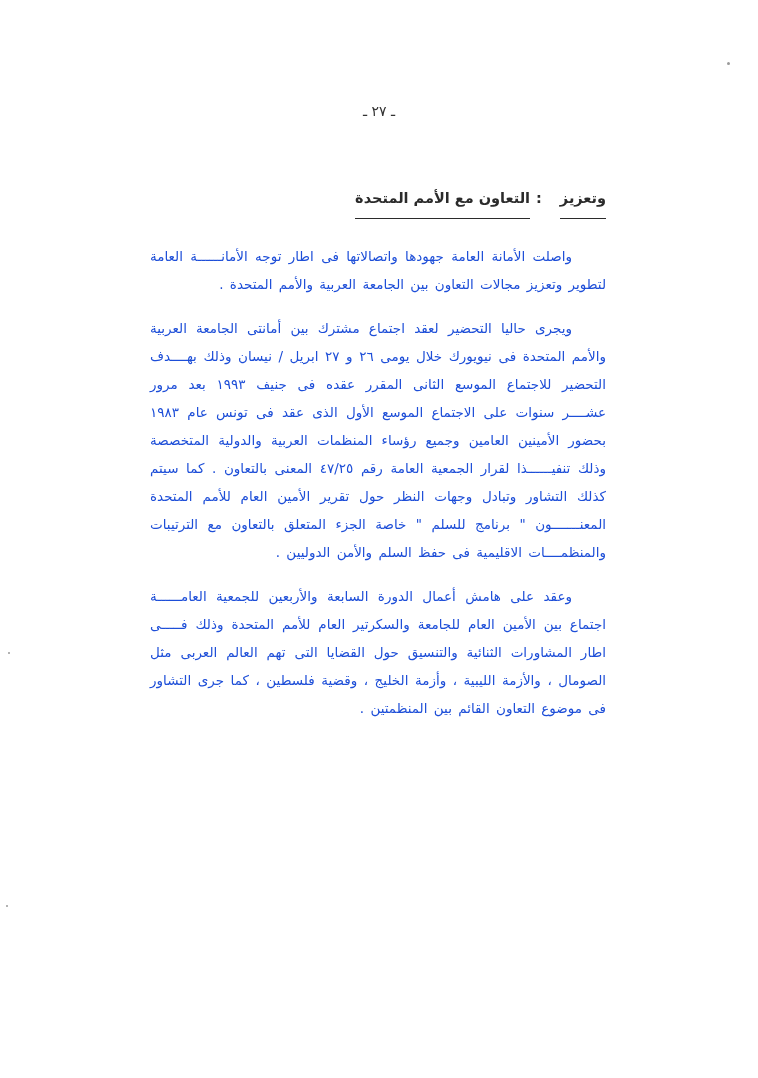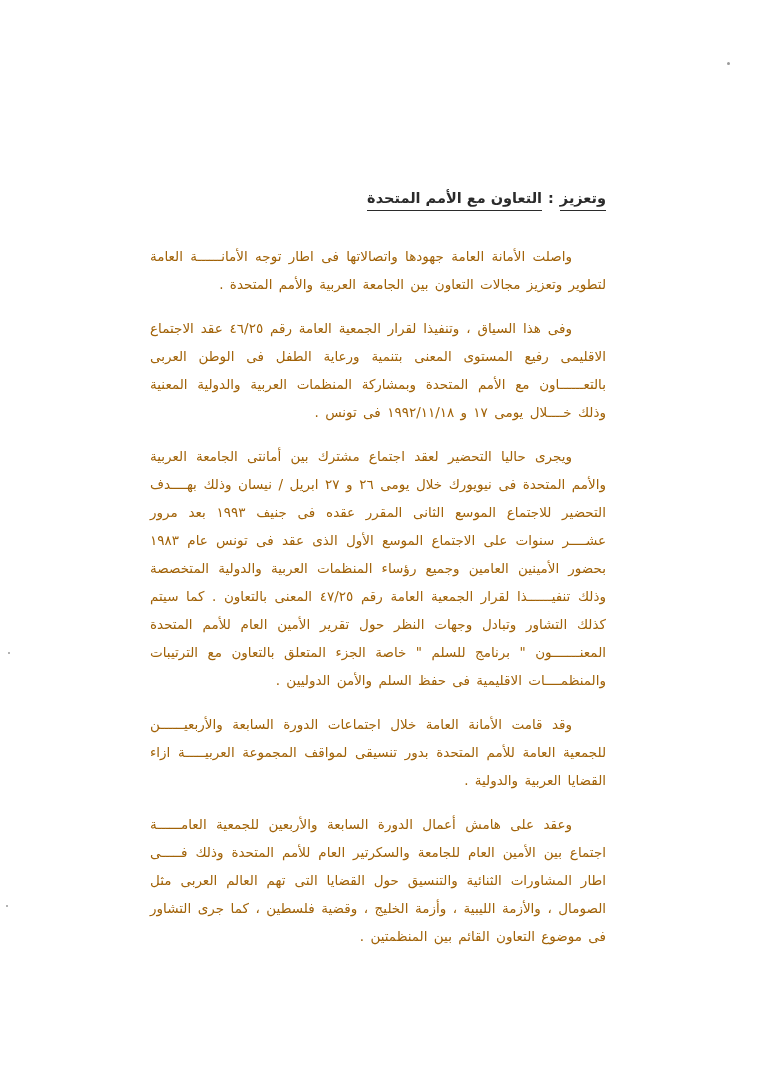--- a/index.html
+++ b/index.html
@@ -34,34 +34,35 @@
     width: 456px;
   }
   .heading {
     font-size: 14.5px;
     font-weight: bold;
     margin-bottom: 36px;
     white-space: nowrap;
   }
   .heading .underlined {
     border-bottom: 1.5px solid #2b2b2b;
-    padding-bottom: 4px;
+    padding-bottom: 12px;
+    margin-left: 12px;
   }
   .heading .sep {
     padding: 0 6px;
   }
   .body-text p {
     font-size: 13.5px;
     line-height: 28px;
     text-align: justify;
     text-justify: inter-word;
     word-spacing: 2px;
     text-indent: 34px;
     margin: 0 0 16px 0;
-    color: #a16207;
+    color: #1d4ed8;
   }
   .body-text p:last-child {
     margin-bottom: 12px;
   }
   
   .speck {
     position: absolute;
     background: #9a9a9a;
     border-radius: 50%;
   }
@@ -71,30 +72,29 @@
 </style>
 </head>
 <body>
 
 <div class="page">
 
   <div class="speck s1"></div>
   <div class="speck s2"></div>
   <div class="speck s3"></div>
 
+  <div class="page-number">ـ  ٢٧  ـ</div>
 
   <div class="content">
 
     <div class="heading">
       <span class="underlined">وتعزيز</span><span class="sep">:</span><span class="underlined">التعاون مع الأمم المتحدة</span>
     </div>
 
     <div class="body-text">
       <p>واصلت الأمانة العامة جهودها واتصالاتها فى اطار توجه الأمانــــــة العامة لتطوير وتعزيز مجالات التعاون بين الجامعة العربية والأمم المتحدة .</p>
-      <p>وفى هذا السياق ، وتنفيذا لقرار الجمعية العامة رقم ٤٦/٢٥ عقد الاجتماع الاقليمى رفيع المستوى المعنى بتنمية ورعاية الطفل فى الوطن العربى بالتعــــــاون مع الأمم المتحدة وبمشاركة المنظمات العربية والدولية المعنية وذلك خــــلال يومى ١٧ و ١٩٩٢/١١/١٨ فى تونس .</p>
       <p>ويجرى حاليا التحضير لعقد اجتماع مشترك بين أمانتى الجامعة العربية والأمم المتحدة فى نيويورك خلال يومى ٢٦ و ٢٧ ابريل / نيسان وذلك بهــــدف التحضير للاجتماع الموسع الثانى المقرر عقده فى جنيف ١٩٩٣ بعد مرور عشــــر سنوات على الاجتماع الموسع الأول الذى عقد فى تونس عام ١٩٨٣ بحضور الأمينين العامين وجميع رؤساء المنظمات العربية والدولية المتخصصة وذلك تنفيــــــذا لقرار الجمعية العامة رقم ٤٧/٢٥ المعنى بالتعاون . كما سيتم كذلك التشاور وتبادل وجهات النظر حول تقرير الأمين العام للأمم المتحدة المعنـــــــون " برنامج للسلم " خاصة الجزء المتعلق بالتعاون مع الترتيبات والمنظمــــات الاقليمية فى حفظ السلم والأمن الدوليين .</p>
-      <p>وقد قامت الأمانة العامة خلال اجتماعات الدورة السابعة والأربعيــــــن للجمعية العامة للأمم المتحدة بدور تنسيقى لمواقف المجموعة العربيـــــة ازاء القضايا العربية والدولية .</p>
       <p>وعقد على هامش أعمال الدورة السابعة والأربعين للجمعية العامــــــة اجتماع بين الأمين العام للجامعة والسكرتير العام للأمم المتحدة وذلك فـــــى اطار المشاورات الثنائية والتنسيق حول القضايا التى تهم العالم العربى مثل الصومال ، والأزمة الليبية ، وأزمة الخليج ، وقضية فلسطين ، كما جرى التشاور فى موضوع التعاون القائم بين المنظمتين .</p>
     </div>
 
   </div>
 
 </div>
 
 </body></html>

